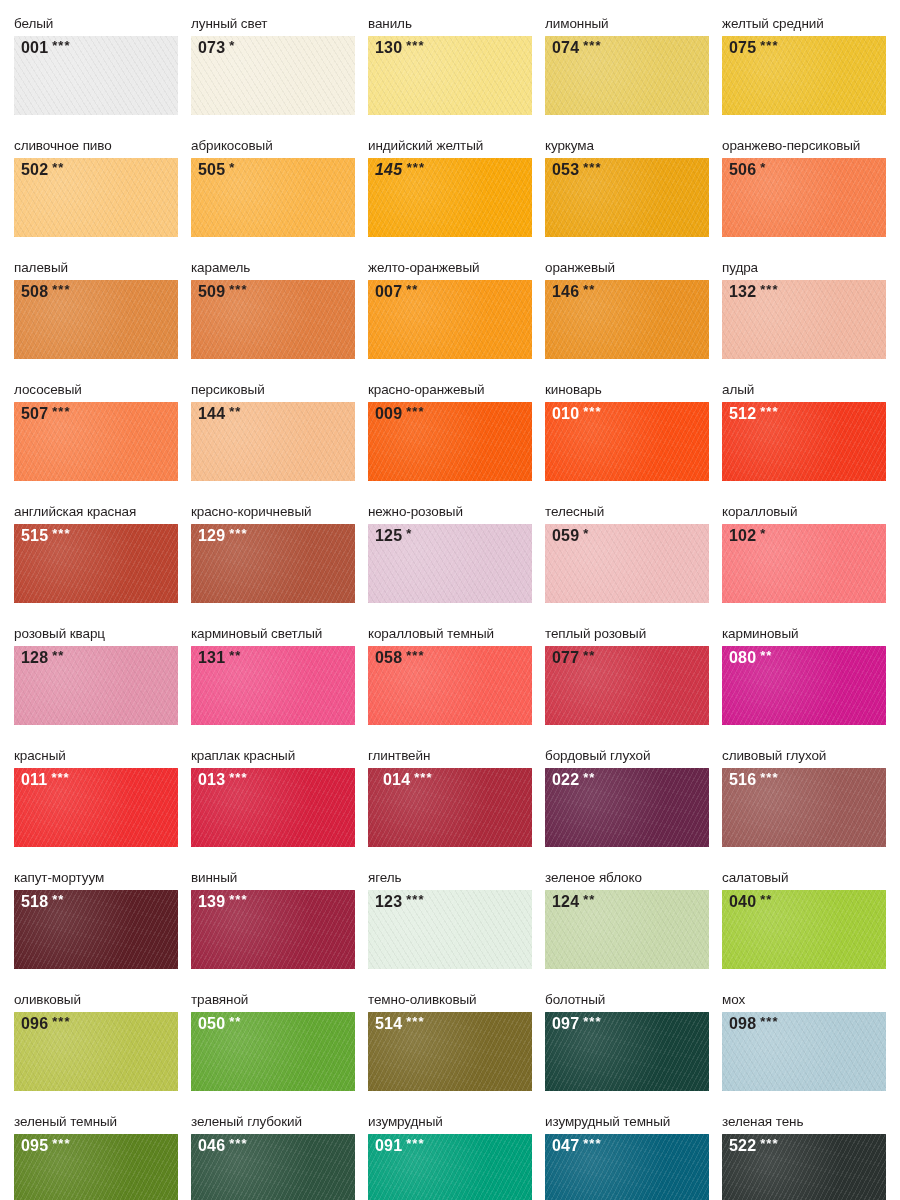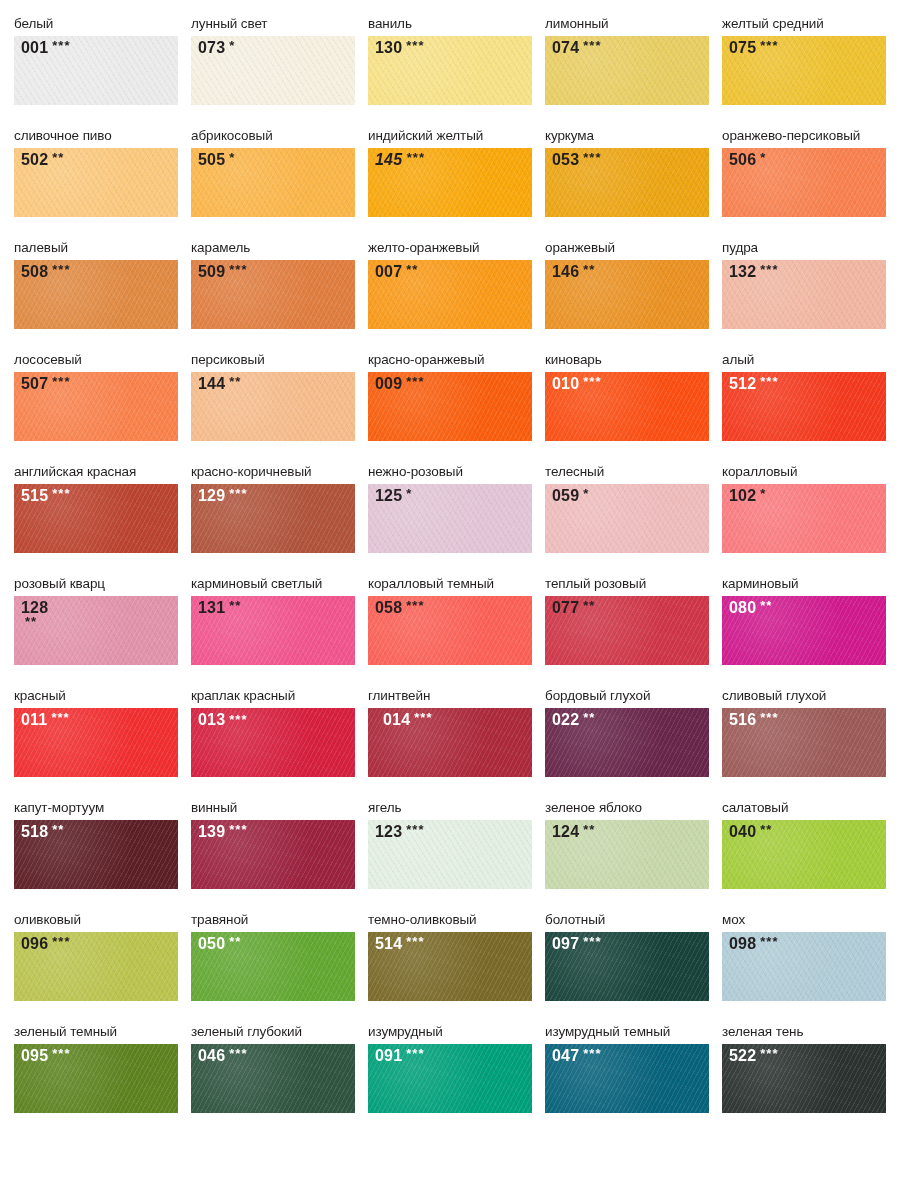--- a/index.html
+++ b/index.html
@@ -55,21 +55,21 @@
     font-size: 13.5px;
     line-height: 1.25;
     color: #231f20;
     height: 18px;
     overflow: hidden;
     white-space: nowrap;
     letter-spacing: -0.1px;
     margin-bottom: 2px;
   }
   .swatch {
-    height: 69px;
+    height: 79px;
     position: relative;
     box-sizing: border-box;
     background-repeat: no-repeat;
   }
   .swatch .code-line {
     position: absolute;
     left: 7px;
     top: 4px;
     font-size: 16px;
     font-weight: 700;
@@ -315,21 +315,21 @@
         <div class="swatch" style="background-color: rgb(250, 122, 126); background-image: repeating-linear-gradient(118deg, rgba(255, 255, 255, 0.1) 0px, rgba(255, 255, 255, 0.1) 1px, rgba(255, 255, 255, 0) 1px, rgba(255, 255, 255, 0) 4px), repeating-linear-gradient(58deg, rgba(0, 0, 0, 0.043) 0px, rgba(0, 0, 0, 0.043) 1px, rgba(0, 0, 0, 0) 1px, rgba(0, 0, 0, 0) 5px), radial-gradient(circle at 28% 34%, rgba(255, 255, 255, 0.13), rgba(255, 255, 255, 0) 58%);">
           <div class="code-line" style="color: rgb(35, 31, 32);">
             <span>102</span>
             <span class="stars">*</span>
           </div>
         </div>
       </div>
       <div class="cell">
         <div class="cell-name">розовый кварц</div>
         <div class="swatch" style="background-color: rgb(226, 147, 172); background-image: repeating-linear-gradient(118deg, rgba(255, 255, 255, 0.1) 0px, rgba(255, 255, 255, 0.1) 1px, rgba(255, 255, 255, 0) 1px, rgba(255, 255, 255, 0) 4px), repeating-linear-gradient(58deg, rgba(0, 0, 0, 0.043) 0px, rgba(0, 0, 0, 0.043) 1px, rgba(0, 0, 0, 0) 1px, rgba(0, 0, 0, 0) 5px), radial-gradient(circle at 28% 34%, rgba(255, 255, 255, 0.13), rgba(255, 255, 255, 0) 58%);">
-          <div class="code-line" style="color: rgb(35, 31, 32); flex-direction: column;">
+          <div class="code-line" style="color: rgb(35, 31, 32);">
             <span>128</span>
             <span class="stars">**</span>
           </div>
         </div>
       </div>
       <div class="cell">
         <div class="cell-name">карминовый светлый</div>
         <div class="swatch" style="background-color: rgb(241, 85, 141); background-image: repeating-linear-gradient(118deg, rgba(255, 255, 255, 0.1) 0px, rgba(255, 255, 255, 0.1) 1px, rgba(255, 255, 255, 0) 1px, rgba(255, 255, 255, 0) 4px), repeating-linear-gradient(58deg, rgba(0, 0, 0, 0.043) 0px, rgba(0, 0, 0, 0.043) 1px, rgba(0, 0, 0, 0) 1px, rgba(0, 0, 0, 0) 5px), radial-gradient(circle at 28% 34%, rgba(255, 255, 255, 0.13), rgba(255, 255, 255, 0) 58%);">
           <div class="code-line" style="color: rgb(35, 31, 32);">
             <span>131</span>
@@ -369,21 +369,21 @@
         <div class="swatch" style="background-color: rgb(241, 47, 49); background-image: repeating-linear-gradient(118deg, rgba(255, 255, 255, 0.1) 0px, rgba(255, 255, 255, 0.1) 1px, rgba(255, 255, 255, 0) 1px, rgba(255, 255, 255, 0) 4px), repeating-linear-gradient(58deg, rgba(0, 0, 0, 0.043) 0px, rgba(0, 0, 0, 0.043) 1px, rgba(0, 0, 0, 0) 1px, rgba(0, 0, 0, 0) 5px), radial-gradient(circle at 28% 34%, rgba(255, 255, 255, 0.13), rgba(255, 255, 255, 0) 58%);">
           <div class="code-line" style="color: rgb(255, 255, 255);">
             <span>011</span>
             <span class="stars">***</span>
           </div>
         </div>
       </div>
       <div class="cell">
         <div class="cell-name">краплак красный</div>
         <div class="swatch" style="background-color: rgb(214, 32, 63); background-image: repeating-linear-gradient(118deg, rgba(255, 255, 255, 0.1) 0px, rgba(255, 255, 255, 0.1) 1px, rgba(255, 255, 255, 0) 1px, rgba(255, 255, 255, 0) 4px), repeating-linear-gradient(58deg, rgba(0, 0, 0, 0.043) 0px, rgba(0, 0, 0, 0.043) 1px, rgba(0, 0, 0, 0) 1px, rgba(0, 0, 0, 0) 5px), radial-gradient(circle at 28% 34%, rgba(255, 255, 255, 0.13), rgba(255, 255, 255, 0) 58%);">
-          <div class="code-line" style="color: rgb(255, 255, 255); align-items: center;">
+          <div class="code-line" style="color: rgb(255, 255, 255);">
             <span>013</span>
             <span class="stars">***</span>
           </div>
         </div>
       </div>
       <div class="cell">
         <div class="cell-name">глинтвейн</div>
         <div class="swatch" style="background-color: rgb(172, 42, 60); background-image: repeating-linear-gradient(118deg, rgba(255, 255, 255, 0.1) 0px, rgba(255, 255, 255, 0.1) 1px, rgba(255, 255, 255, 0) 1px, rgba(255, 255, 255, 0) 4px), repeating-linear-gradient(58deg, rgba(0, 0, 0, 0.043) 0px, rgba(0, 0, 0, 0.043) 1px, rgba(0, 0, 0, 0) 1px, rgba(0, 0, 0, 0) 5px), radial-gradient(circle at 28% 34%, rgba(255, 255, 255, 0.13), rgba(255, 255, 255, 0) 58%);">
           <div class="code-line" style="color: rgb(255, 255, 255); padding-left: 8px;">
             <span>014</span>

